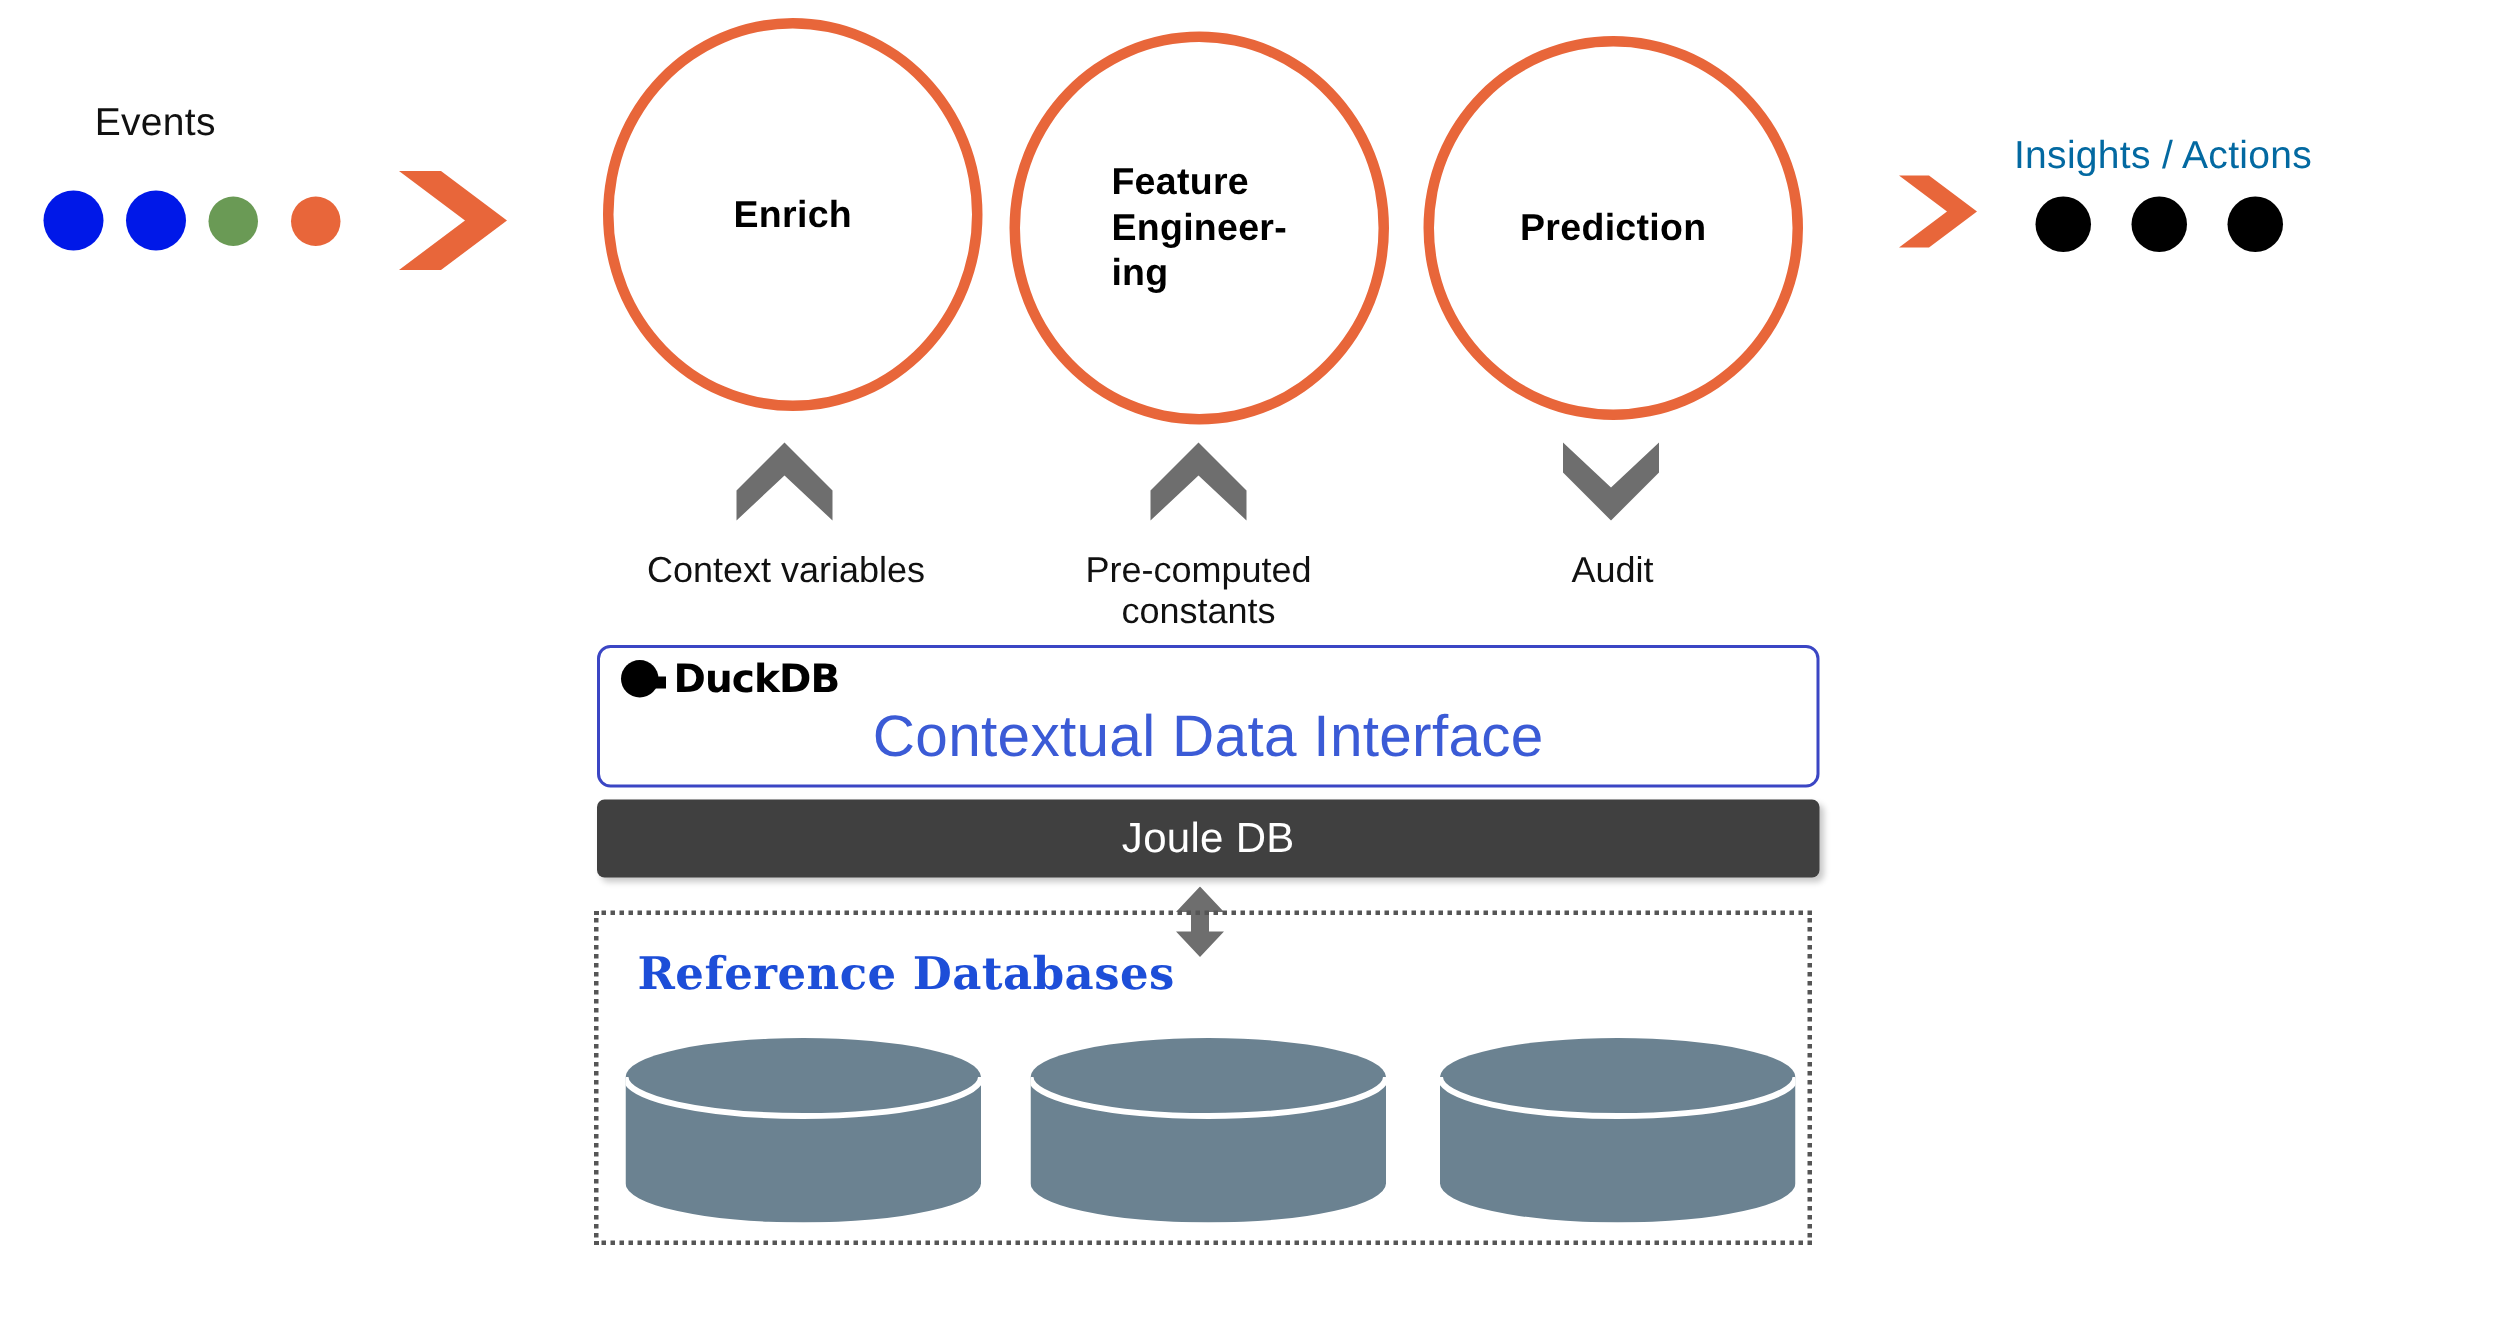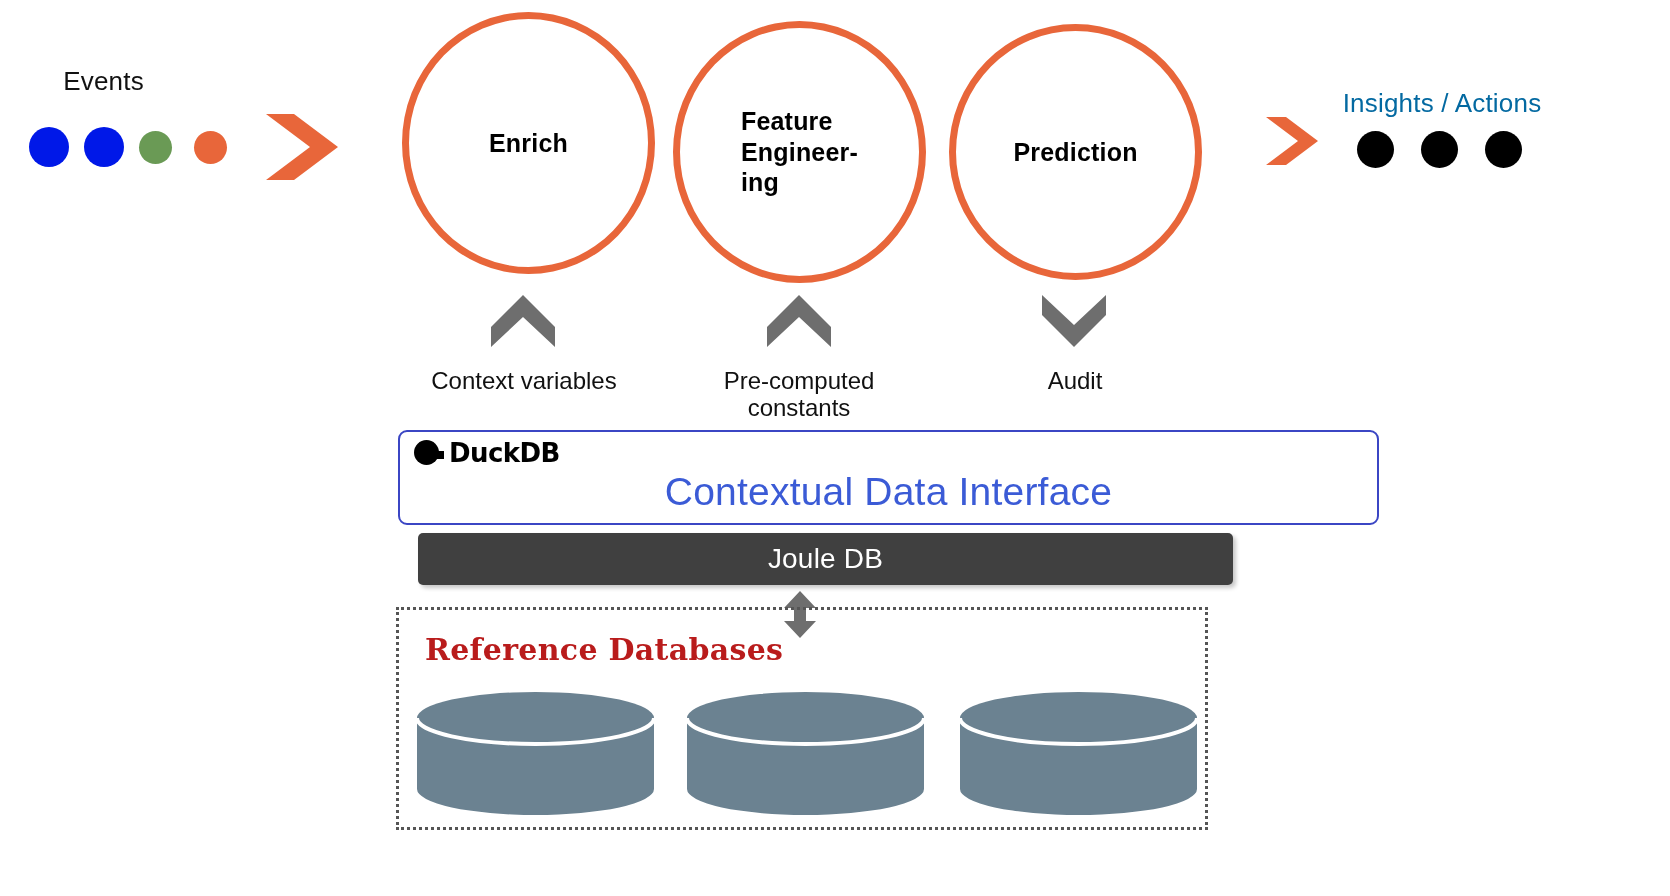--- a/index.html
+++ b/index.html
@@ -73,21 +73,21 @@
   }
   #conn-chev-context { left: 489px; top: 293px; }
   #conn-label-context { left: 404px; top: 368px; }
   #conn-chev-precomputed { left: 765px; top: 293px; }
   #conn-label-precomputed { left: 679px; top: 368px; }
   #conn-chev-audit { left: 1040px; top: 293px; }
   #conn-label-audit { left: 955px; top: 368px; }
 
   
   #cdi-panel {
-    left: 398px; top: 430px; width: 981px; height: 95px;
+    left: 398px; top: 430px; width: 815px; height: 95px;
     border: 2.5px solid #3b46c4;
     border-radius: 9px;
     background: #ffffff;
     box-sizing: border-box;
   }
   #duckdb-logo-group {
     position: absolute;
     left: 14px; top: 6px;
     display: flex;
     align-items: center;
@@ -128,21 +128,20 @@
 
   
   #joule-db-bar {
     left: 398px; top: 533px; width: 815px; height: 52px;
     background: #404040;
     border-radius: 5px;
     box-shadow: 3px 3px 4px rgba(0,0,0,.22);
     display: flex;
     align-items: center;
     justify-content: center;
-    margin-left: 20px;
   }
   #joule-db-label {
     color: #ffffff;
     font-size: 28px;
     letter-spacing: .2px;
   }
 
   
   #double-arrow {
     left: 783px; top: 591px; width: 34px; height: 47px;
@@ -151,21 +150,21 @@
     left: 396px; top: 607px; width: 812px; height: 223px;
     border: 3px dotted #555555;
     box-sizing: border-box;
   }
   #reference-db-title {
     position: absolute;
     left: 26px; top: 22px;
     font-family: "DejaVu Serif", serif;
     font-weight: bold;
     font-size: 30px;
-    color: #b91c1c;
+    color: #1d4ed8;
     letter-spacing: .3px;
   }
   .cylinder {
     position: absolute;
     width: 237px; height: 123px;
   }
   #cylinder-0 { left: 18px; top: 82px; }
   #cylinder-1 { left: 288px; top: 82px; }
   #cylinder-2 { left: 561px; top: 82px; }
 

